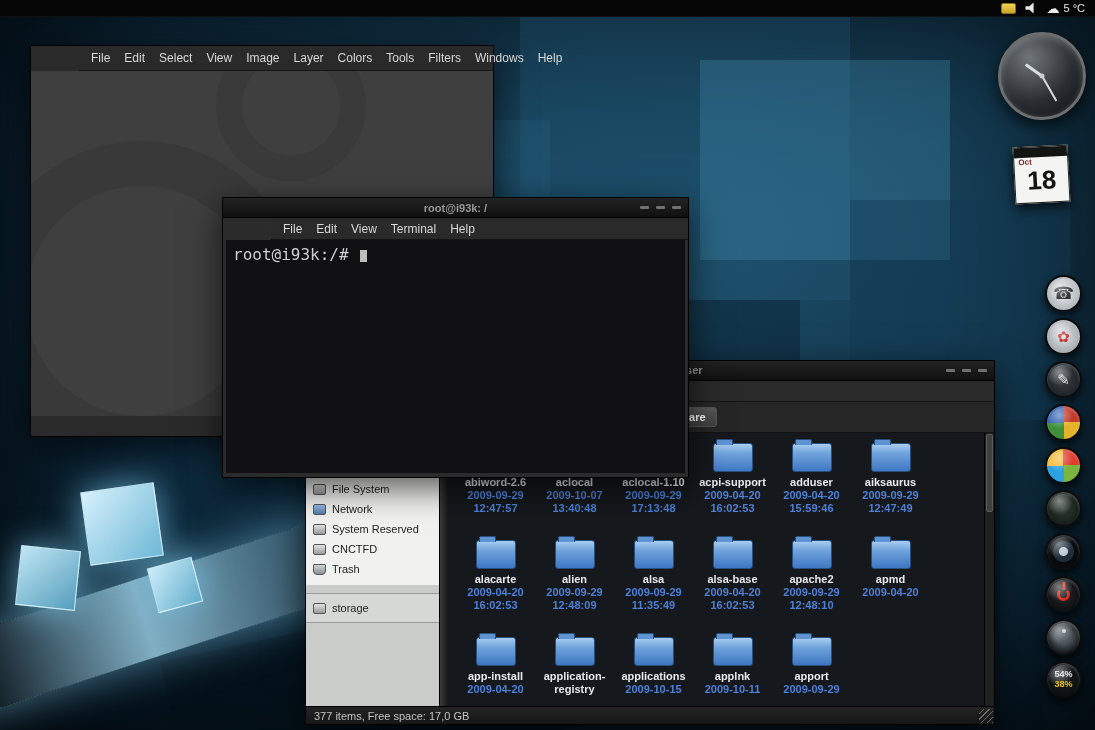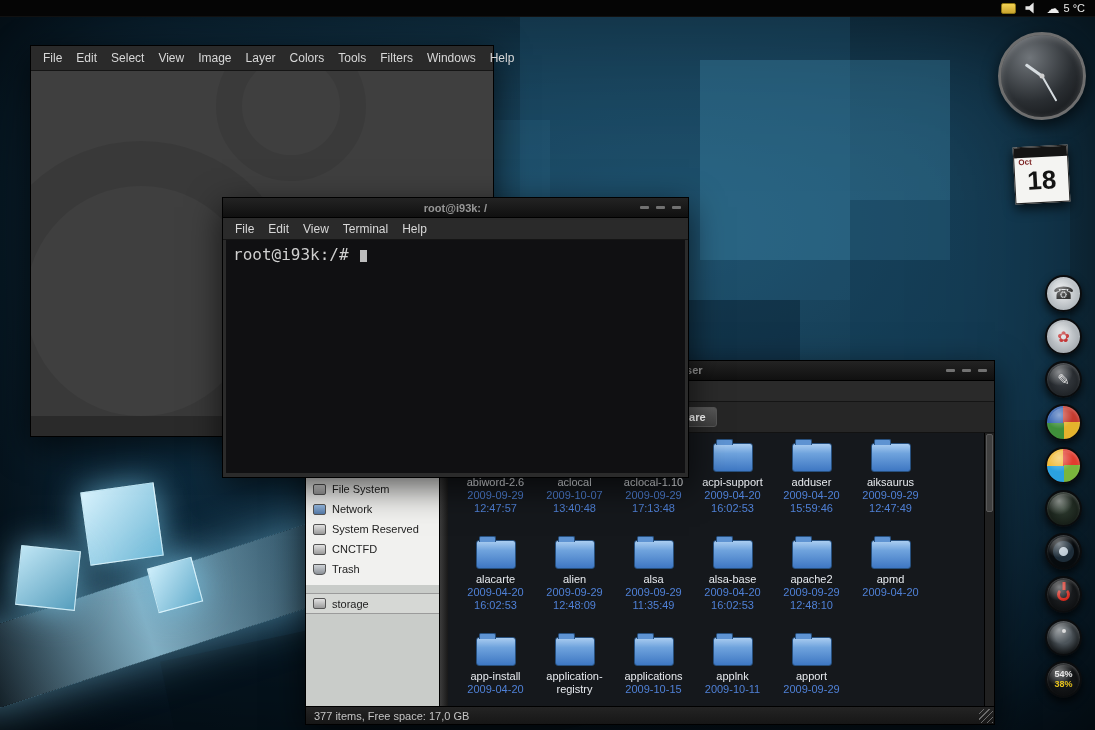--- a/index.html
+++ b/index.html
@@ -32,21 +32,21 @@
         background:rgba(4,14,22,.55); }
 
   
   .window { position:absolute; border:1px solid #000; box-shadow:0 10px 32px rgba(0,0,0,.65); }
   .titlebar { height:20px; background:linear-gradient(#232323,#101010); display:flex;
     align-items:center; justify-content:center; position:relative; border-bottom:1px solid #000; }
   .title { font-size:11px; font-weight:bold; color:#979797; }
   .winctrl { position:absolute; right:7px; top:0; height:100%; display:flex; gap:7px; align-items:center; }
   .wbtn { width:9px; height:3px; background:#717171; border-radius:1px; cursor:pointer; }
   .menubar { background:#2a2a2a; display:flex; align-items:center; gap:2px;
-    padding:0 6px; border-bottom:1px solid #151515; }
+    padding:0 6px; border-bottom:1px solid #151515;margin-left:48px; }
   .mi { font-size:12px; color:#d8d8d8; padding:2px 6px; white-space:nowrap; }
 
   
   .gimp { left:30px; top:45px; width:464px; height:392px; background:#2a2a2a; z-index:10; }
   .gimp .menubar { height:25px; }
   .gimp .canvas { position:relative; height:345px; background:#3f3f3f; overflow:hidden; }
   .wilber1 { position:absolute; left:-50px; top:70px; width:320px; height:320px;
     border:45px solid rgba(0,0,0,.09); border-radius:50%; }
   .wilber2 { position:absolute; left:185px; top:-40px; width:150px; height:150px;
     border:26px solid rgba(0,0,0,.08); border-radius:50%; }
@@ -77,30 +77,30 @@
   .sb-title { color:#333; }
   .chev { font-size:8px; color:#555; }
   .sb-close { margin-left:auto; color:#cf1f1f; font-weight:bold; font-size:12px; cursor:pointer; }
   .sb-list { background:#f1f1ef; padding:4px 0 6px; }
   .sb-item { height:20px; display:flex; align-items:center; gap:6px; padding-left:7px; }
   .sb-ico { width:13px; height:11px; border:1px solid #555; border-radius:2px; }
   .ico-desktop { background:linear-gradient(#4a7aa8,#203c58); }
   .ico-drive { background:linear-gradient(#e2e2e2,#9a9a9a); }
   .ico-network { background:linear-gradient(#9cc0e8,#557aa8); }
   .ico-trash { background:linear-gradient(#cfd3d7,#8b9096); border-radius:1px 1px 4px 4px; }
-  .sb-storage { margin-top:8px; height:21px; background:#d6d8d5; border-top:1px solid #9b9b9b;
+  .sb-storage { margin-top:8px; height:30px; background:#d6d8d5; border-top:1px solid #9b9b9b;
     border-bottom:1px solid #9b9b9b; display:flex; align-items:center; gap:6px; padding-left:7px; }
   .sb-fill { flex:1; background:#c9ccc9; }
 
   .vdivider { width:9px; background:linear-gradient(90deg,#3c3c3c,#181818); border-left:1px solid #000; }
 
   .files { flex:1; position:relative; background:#15181c; overflow:hidden; }
   .fgrid { display:grid; grid-template-columns:repeat(6,79px); grid-auto-rows:97px;
     padding:10px 0 0 8px; }
-  .fcell { text-align:center; cursor:pointer; }
+  .fcell { text-align:center; cursor:pointer;font-weight:bold; }
   .ficon { width:40px; height:29px; margin:0 auto 4px;
     background:linear-gradient(180deg,#aacdf1 0%, #6fa3dd 35%, #3e77c3 100%);
     border:1px solid #27507e; border-radius:3px; position:relative; }
   .ficon::before { content:""; position:absolute; top:-5px; left:2px; width:15px; height:5px;
     background:#5e93d2; border:1px solid #27507e; border-bottom:none; border-radius:2px 2px 0 0; }
   .fname { font-size:11px; color:#e7eaee; line-height:1.15; }
   .fdate { font-size:11px; color:#4f80d6; line-height:1.2; }
   .vscroll { position:absolute; right:0; top:0; bottom:0; width:10px; background:#202020;
     border-left:1px solid #000; }
   .vthumb { position:absolute; top:1px; left:1px; width:7px; height:78px; background:#404040;

